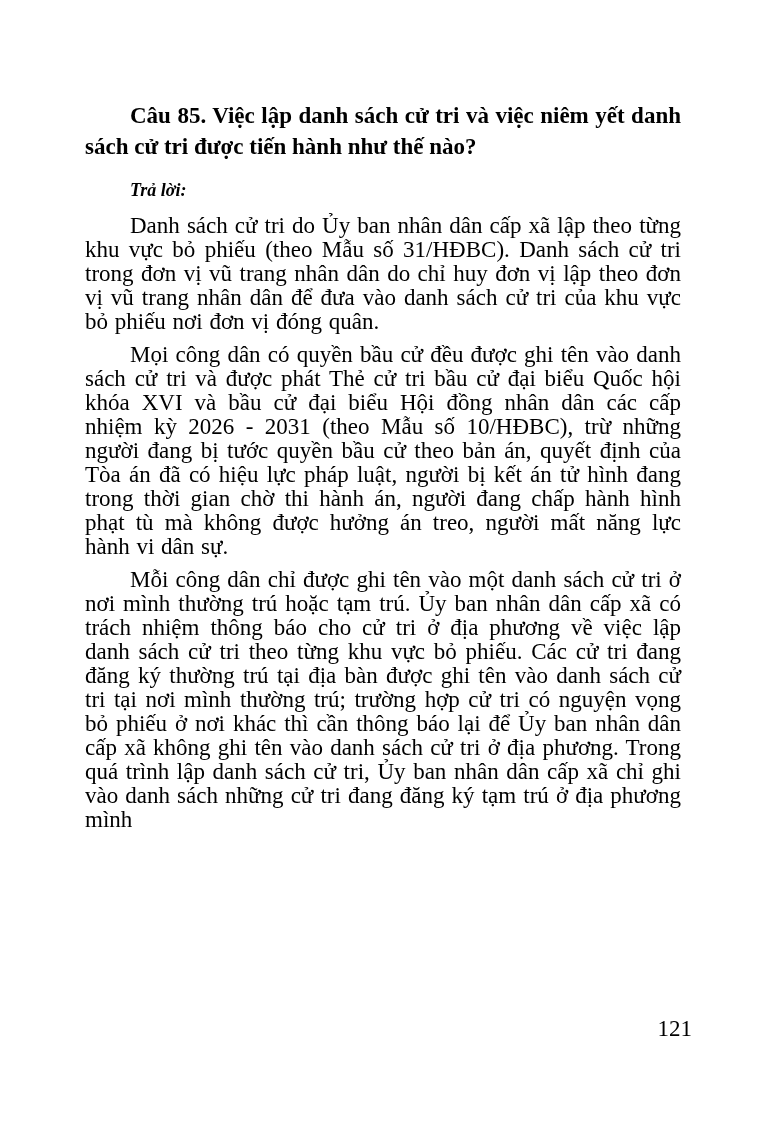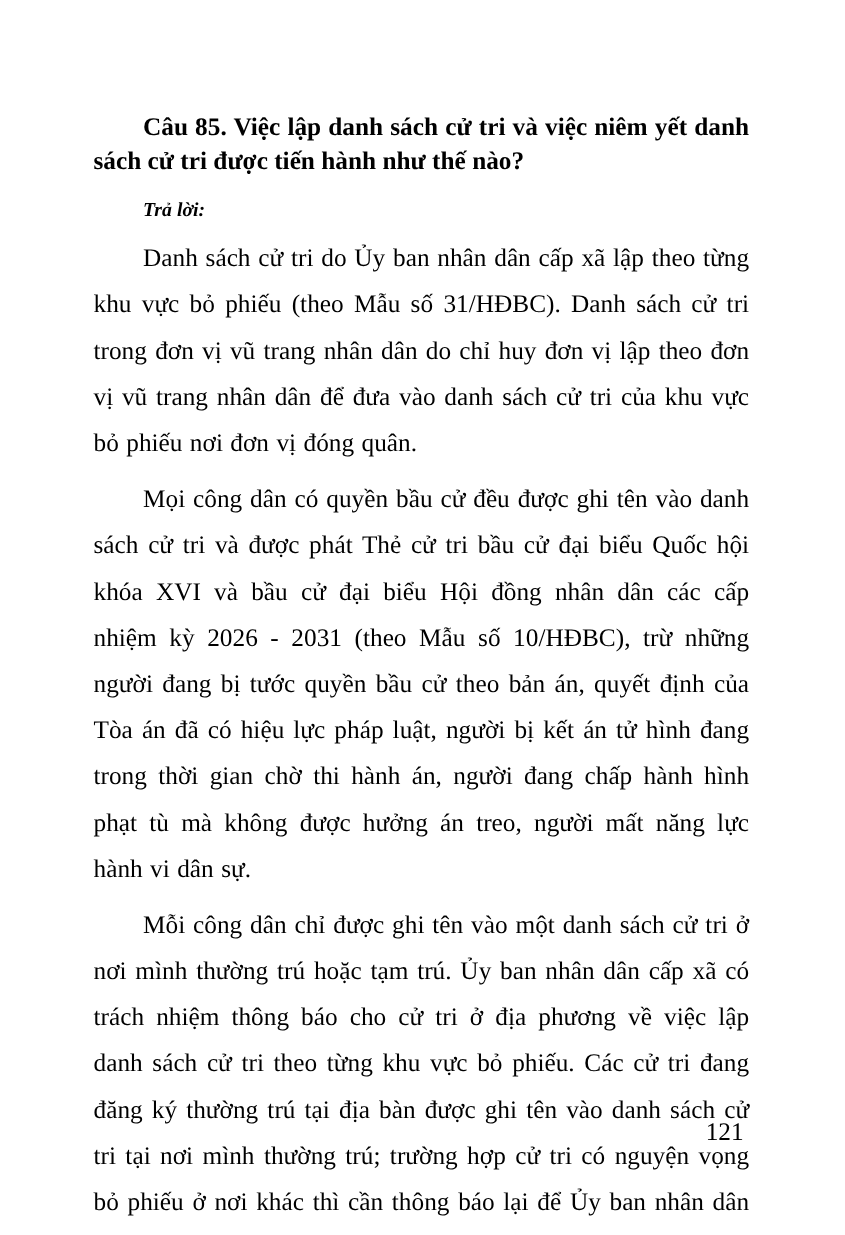--- a/index.html
+++ b/index.html
@@ -33,30 +33,30 @@
   .answer-label {
     font-size: 18px;
     line-height: 30px;
     font-weight: bold;
     font-style: italic;
     margin: 0 0 9px 0;
     text-indent: 45px;
   }
   .body-para {
     font-size: 23px;
-    line-height: 42px;
+    line-height: 24px;
     text-align: justify;
     text-indent: 45px;
     margin: 0 0 9px 0;
     word-spacing: 1px;
     font-family: Liberation Serif, serif;
   }
   .page-number {
     position: absolute;
-    right: 92px;
+    right: 76px;
     top: 1014px;
     font-size: 23px;
     line-height: 30px;
     text-align: right;
   }
 </style>
 </head>
 <body>
 
 <div class="page">

